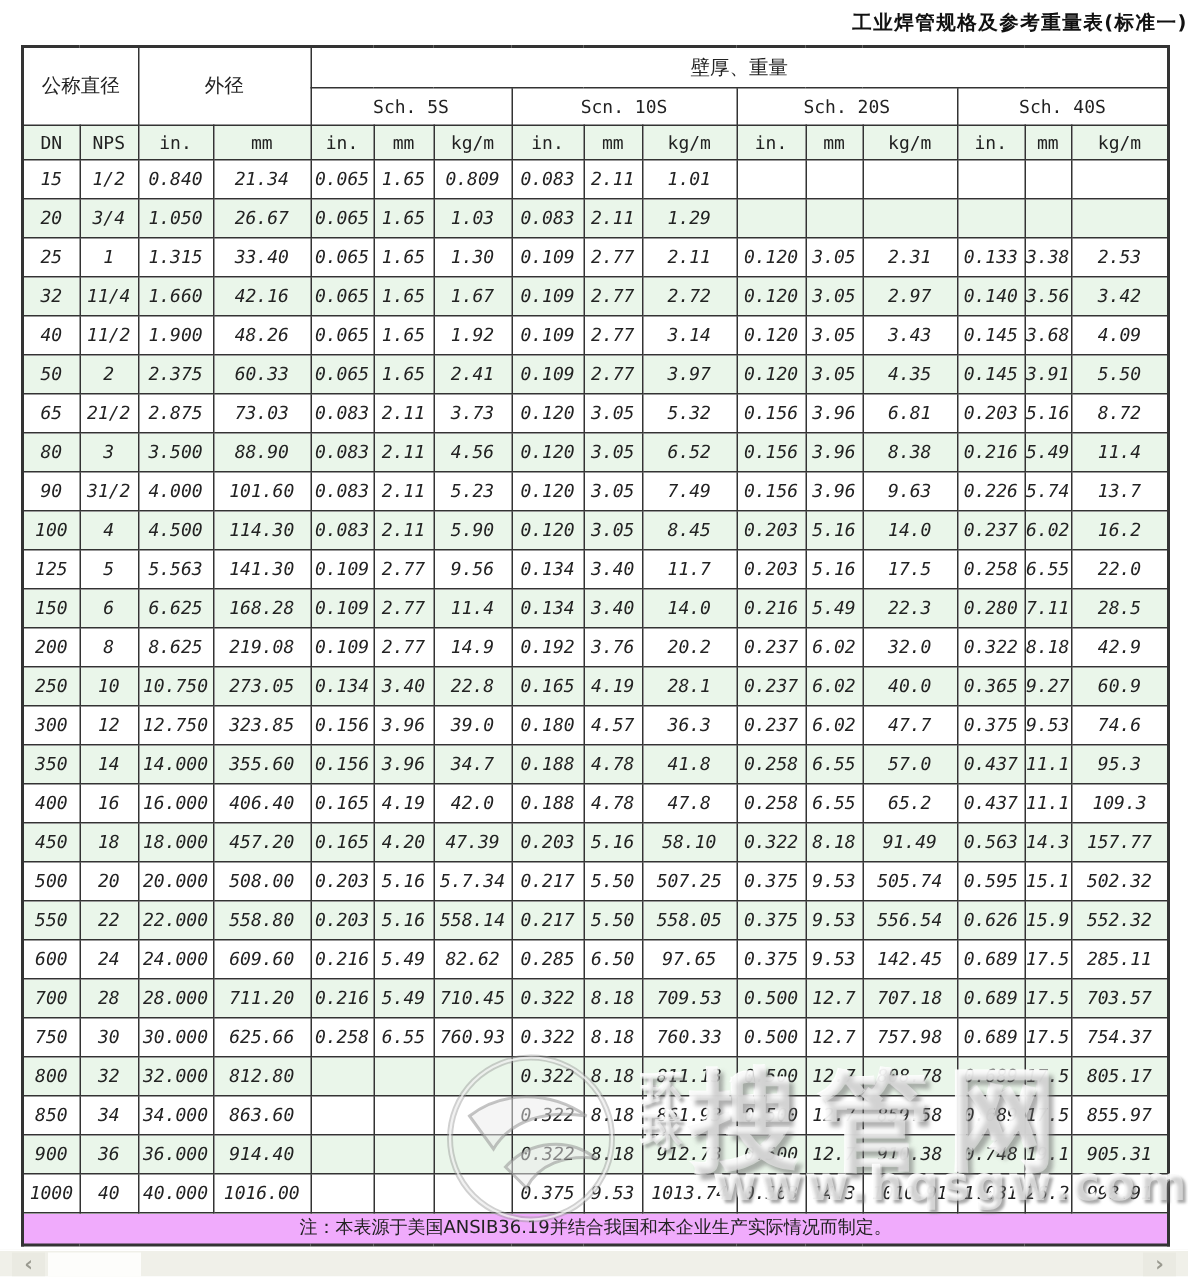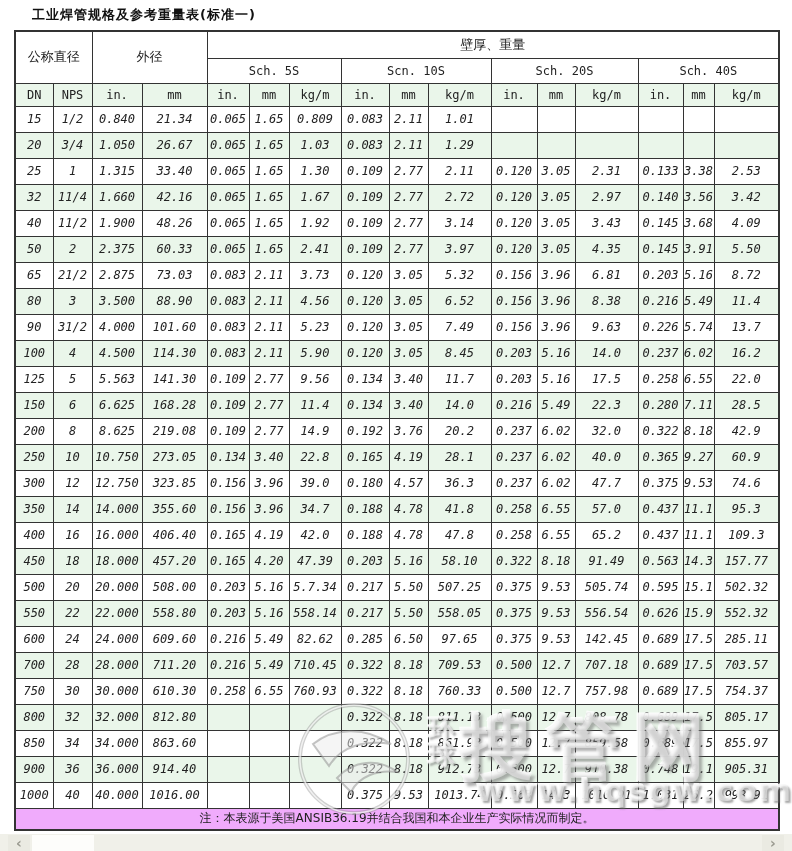--- a/index.html
+++ b/index.html
@@ -1,20 +1,20 @@
 <!DOCTYPE html>
 <html><head>
 <meta charset="utf-8">
 <style>
   * { margin:0; padding:0; box-sizing:border-box; }
   html,body { width:792px; height:851px; background:#fff; overflow:hidden;
               font-family:"DejaVu Sans", sans-serif; }
   .page { position:relative; width:792px; height:851px; }
 
-  .title-bar { height:30px; display:flex; align-items:center; justify-content:flex-start;padding-left:32px; }
+  .title-bar { height:30px; display:flex; align-items:center; justify-content:flex-end;padding-left:32px; }
   .title-bar .t { font-size:13px; font-weight:bold; color:#111; letter-spacing:1px; }
 
   table.spec { border-collapse:collapse; table-layout:fixed; width:764px; margin-left:14px;
                font-family:"DejaVu Sans Mono","DejaVu Sans",monospace; font-size:12px; color:#222;
                border:2px solid #333; }
   table.spec th, table.spec td { border:1px solid #333; text-align:center; vertical-align:middle;
                padding:0; font-weight:normal; white-space:nowrap; overflow:hidden; }
   table.spec th.cjk { font-family:"DejaVu Sans",sans-serif; font-size:13px; }
   tr.band1 { height:27px; }
   tr.band2 { height:25px; }
@@ -504,21 +504,21 @@
           <td>12.7</td>
           <td>707.18</td>
           <td>0.689</td>
           <td>17.5</td>
           <td>703.57</td>
         </tr>
         <tr class="datarow">
           <td>750</td>
           <td>30</td>
           <td>30.000</td>
-          <td>610.30</td>
+          <td>625.66</td>
           <td>0.258</td>
           <td>6.55</td>
           <td>760.93</td>
           <td>0.322</td>
           <td>8.18</td>
           <td>760.33</td>
           <td>0.500</td>
           <td>12.7</td>
           <td>757.98</td>
           <td>0.689</td>

